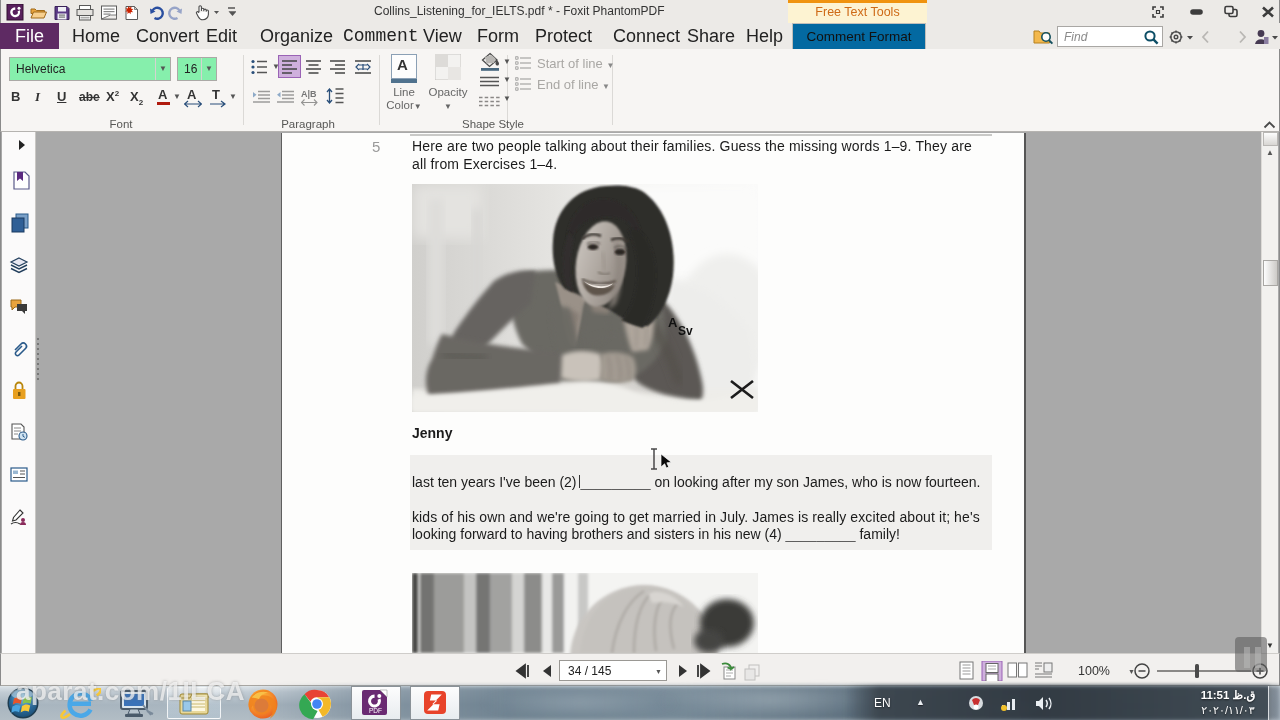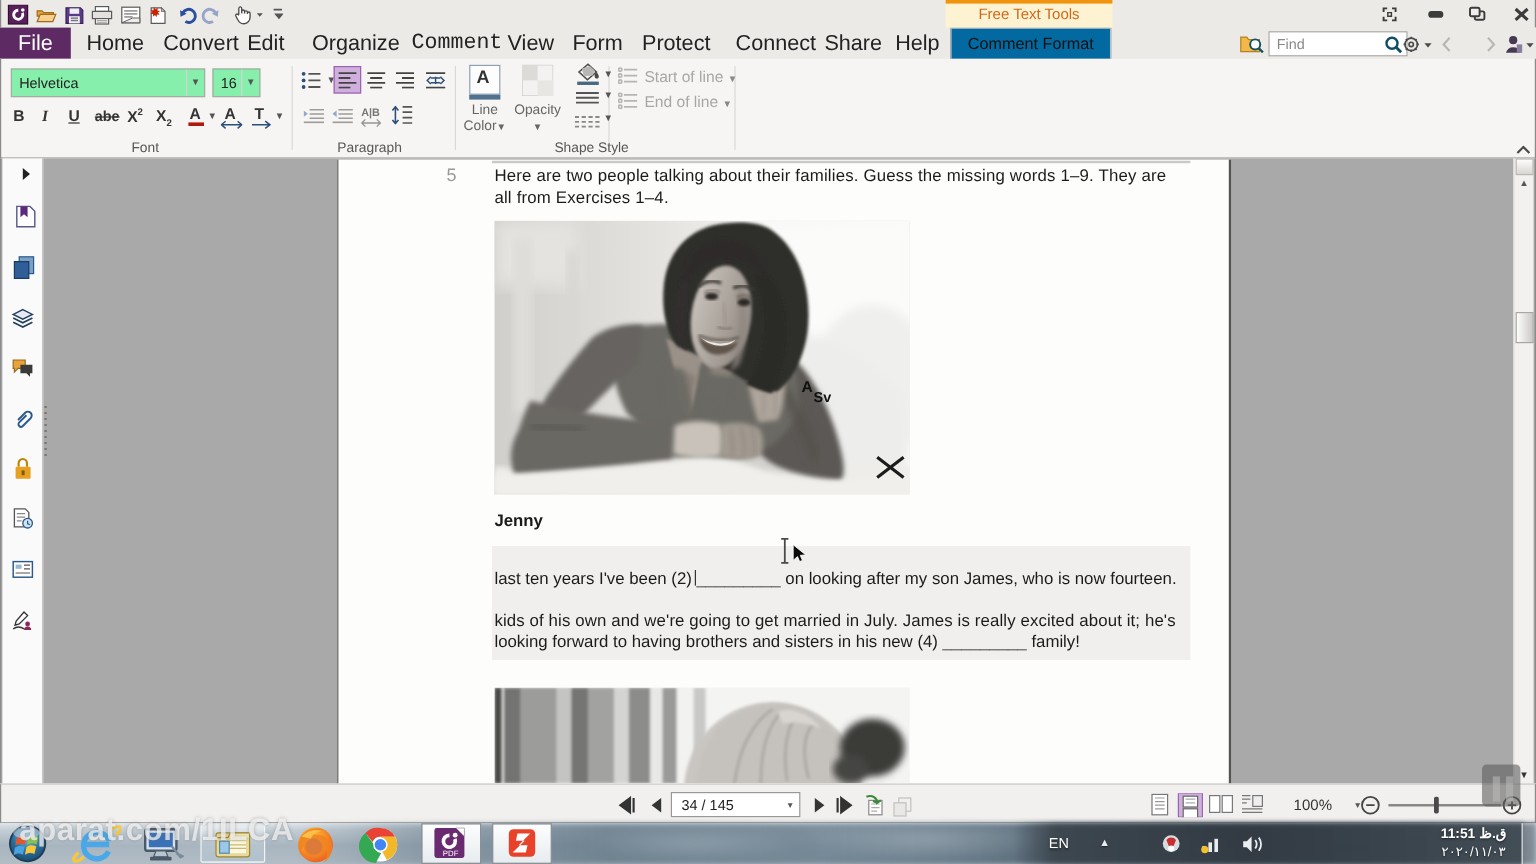--- a/index.html
+++ b/index.html
@@ -40,20 +40,21 @@
 
 
 #taskbar { position:absolute; left:0; top:686px; width:1280px; height:34px; background:linear-gradient(180deg,#dde4e9 0%,#c2ccd4 18%,#a8b5bf 55%,#b2bdc5 100%); }
 
 #watermark { position:absolute; left:16px; top:676px; font-size:26px; font-weight:bold; color:rgba(252,252,252,0.7); text-shadow:0 0 3px rgba(110,110,110,0.5); letter-spacing:0.5px; }
 </style>
 </head>
 <body>
 <div id="app">
   <div id="titlebar">
+    <span id="wintitle">Collins_Listening_for_IELTS.pdf * - Foxit PhantomPDF</span>
     <svg class="abs" style="left:5px;top:4px;" width="230" height="17" viewBox="0 0 230 17">
 
       <rect x="1" y="0" width="16" height="16" fill="#581f5c" stroke="#30102f"></rect>
       <path d="M9.2 3.2 a5 5 0 1 0 4.6 3.1 l-2.2 1 a2.6 2.6 0 1 1 -2.3 -1.6 z" fill="#fff"></path>
       <circle cx="13" cy="4.3" r="1.5" fill="#fff"></circle>
 
       <path d="M25 5 l4 0 1.5 1.5 8 0 0 3 -13.5 0 z" fill="#e8a33d" stroke="#a06a1a"></path>
       <path d="M25 14 l2.5 -6 13 0 -2.5 6 z" fill="#f7cf8e" stroke="#a06a1a"></path>
 
       <path d="M49 2.5 h12 l2 2 v11 h-14 z" fill="#5b3a86" stroke="#3a2358"></path>
@@ -111,21 +112,21 @@
     <div class="tab" style="left:535px;width:46px;">Protect</div>
     <div class="tab" style="left:613px;width:52px;">Connect</div>
     <div class="tab" style="left:687px;width:40px;">Share</div>
     <div class="tab" style="left:746px;width:34px;">Help</div>
     <div class="tab" id="tab-cf" style="left:792px;width:134px;">Comment Format</div>
     <svg class="abs" style="left:1033px;top:4px;" width="22" height="19" viewBox="0 0 22 19">
       <path d="M1 4 l5 0 1.5 2 9 0 0 10 -15.5 0 z" fill="#f3b84c" stroke="#b5801e"></path>
       <circle cx="13" cy="10" r="4.2" fill="#fdfdfb" stroke="#14505e" stroke-width="1.6"></circle>
       <path d="M16 13.2 l3.4 3.4" stroke="#14505e" stroke-width="2"></path>
     </svg>
-    <div class="abs" style="left:1057px;top:3px;width:116px;height:21px;background:#fff;border:1px solid #a9a7a4;">
+    <div class="abs" style="left:1057px;top:3px;width:106px;height:21px;background:#fff;border:1px solid #a9a7a4;font-style:italic;">
       <span style="position:absolute;left:6px;top:3px;font-size:12px;color:#8a8a8a;">Find</span>
       <svg class="abs" style="right:2px;top:2px;" width="17" height="17" viewBox="0 0 17 17">
         <circle cx="7" cy="7" r="4.6" fill="none" stroke="#0d4e66" stroke-width="2"></circle>
         <path d="M10.4 10.4 l4.2 4.2" stroke="#0d4e66" stroke-width="2.4"></path>
       </svg>
     </div>
     <svg class="abs" style="left:1168px;top:5px;" width="112" height="18" viewBox="0 0 112 18">
       <g fill="none" stroke="#4a4a4a" stroke-width="1.4">
         <circle cx="8" cy="9" r="5.2"></circle>
         <circle cx="8" cy="9" r="1.8"></circle>

